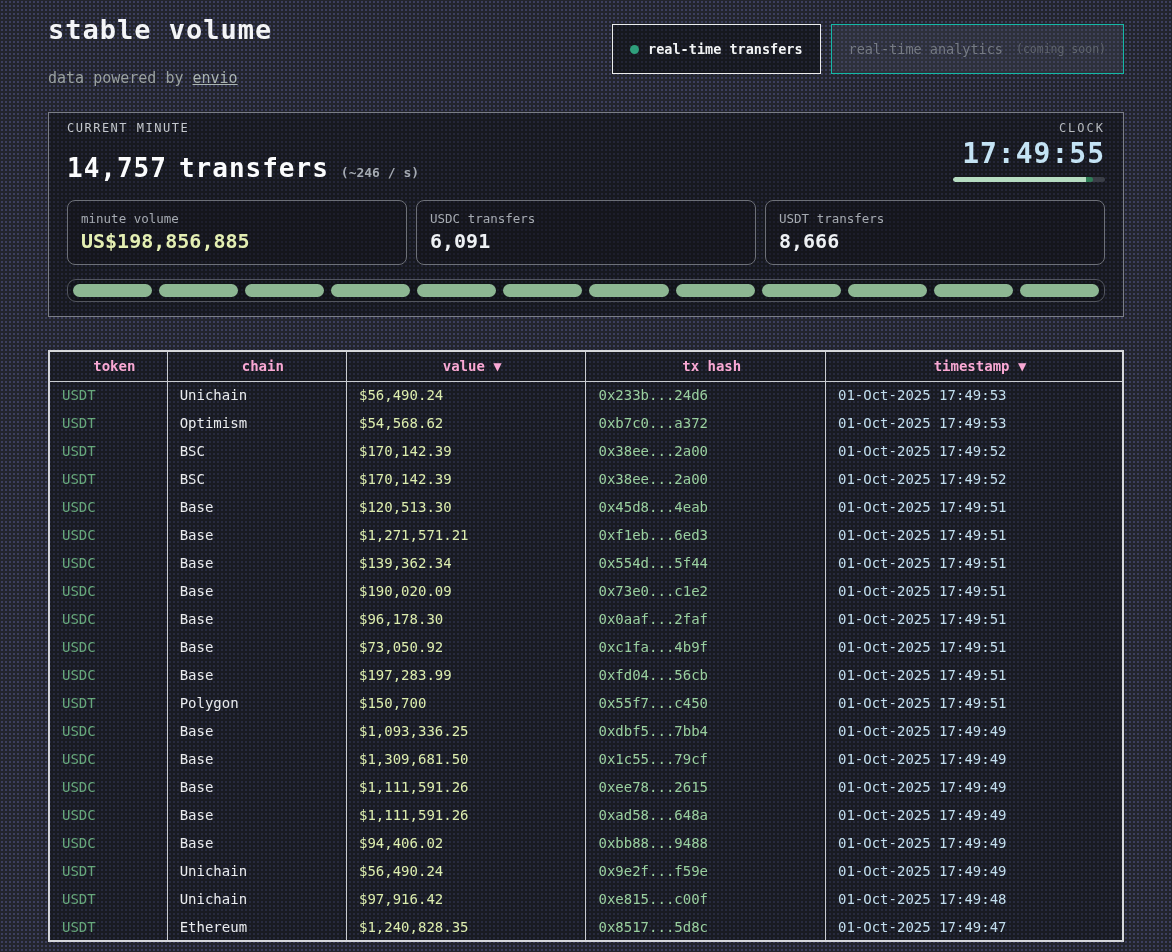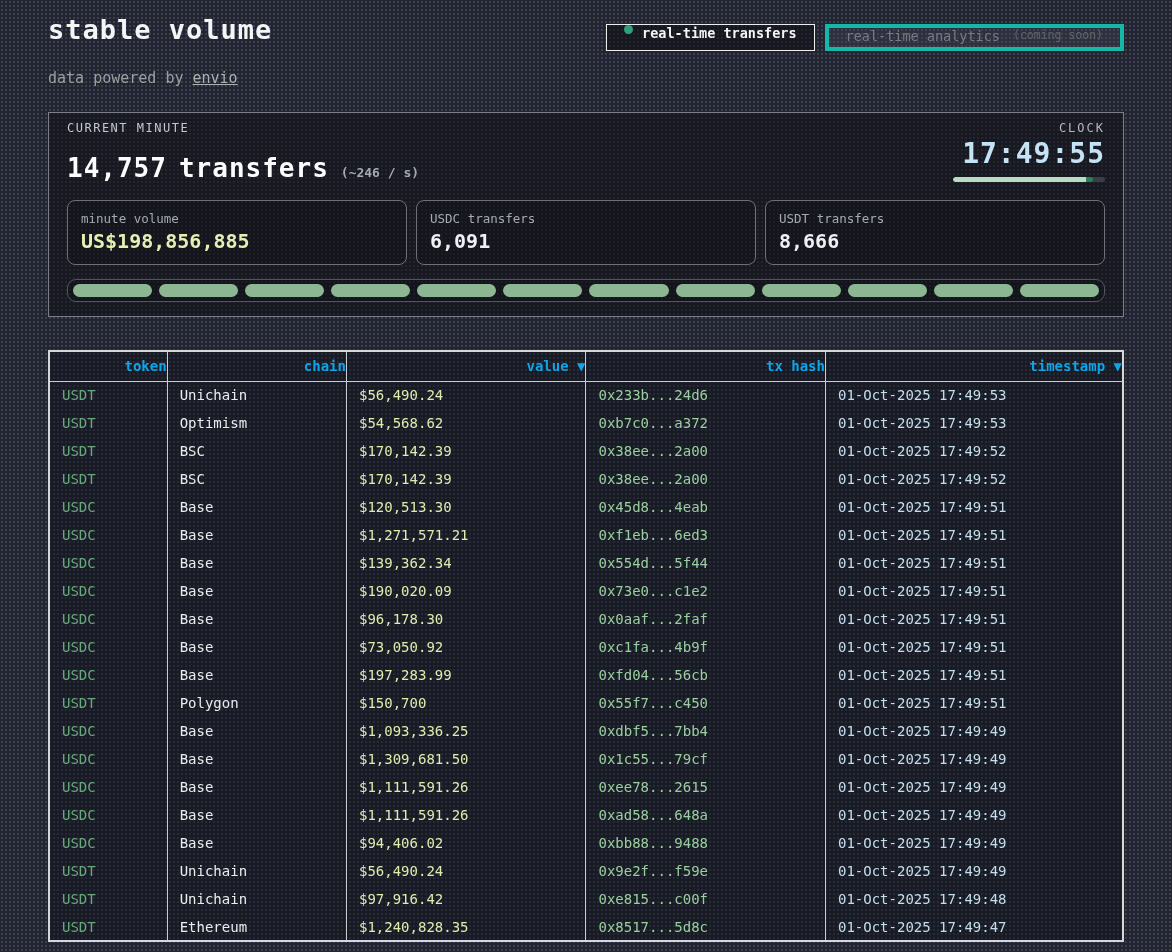--- a/index.html
+++ b/index.html
@@ -12,26 +12,26 @@
     color: #e8eaee;
   }
   .page { padding: 14px 48px 0 48px; }
 
   
   .top { display: flex; justify-content: space-between; align-items: flex-start; }
   .brand h1 { font-size: 27px; font-weight: 700; color: #f4f5f7; letter-spacing: 1px; }
   .subtitle { margin-top: 24px; font-size: 15px; color: #99a09f; }
   .subtitle a { color: #a9b3b1; text-decoration: underline; cursor: pointer; }
   .tabs { display: flex; gap: 10px; margin-top: 10px; }
-  .tab { height: 27px; display: flex; gap: 9px; padding: 0 17px;
+  .tab { height: 50px; display: flex; align-items: center; gap: 9px; padding: 0 17px;
          font-size: 13.5px; cursor: pointer; white-space: nowrap; }
   .tab.active { border: 1px solid #eceded; background: rgba(12,14,18,0.55);
                 color: #f2f4f5; font-weight: 700; }
   .tab .dot { width: 9px; height: 9px; border-radius: 50%; background: #2f9f7c; }
-  .tab.disabled { background: rgba(70,73,85,0.35); border: 4px solid #14b8a6; color: #767b84; }
+  .tab.disabled { background: rgba(70,73,85,0.35); border: 1px solid #14b8a6; color: #767b84; }
   .tab.disabled .note { font-size: 11.5px; color: #60656e; margin-left: 4px; }
 
   
   .panel { margin-top: 25px; border: 1px solid #7b7e85; background: rgba(12,14,18,0.50);
            padding: 8px 18px 14px 18px; }
   .panel-top { display: flex; justify-content: space-between; align-items: flex-start; }
   .eyebrow { font-size: 12px; letter-spacing: 1.5px; color: #c4c8cd; }
   .big { margin-top: 7px; display: flex; align-items: baseline; gap: 12px; justify-content: flex-end; }
   .big-num, .big-word { font-size: 26px; font-weight: 700; color: #fbfcfd; letter-spacing: 1px; }
   .rate { font-size: 13px; font-weight: 700; color: #a4aab2; margin-top: 23px; }
@@ -51,21 +51,21 @@
   .card-value.accent-volume { color: #e4efb3; }
 
   .segments { margin-top: 14px; border: 1px solid #53565e; border-radius: 9px;
               padding: 4px 5px; display: flex; gap: 7px; background: rgba(8,10,13,0.30); }
   .seg { flex: 1; height: 13px; border-radius: 7px; background: #8db793; }
 
   
   .table-wrap { margin-top: 33px; }
   table { width: 100%; border-collapse: collapse; table-layout: fixed;
           border: 2px solid #d5d7db; background: rgba(13,15,20,0.42); }
-  th { text-align: right; font-size: 14px; font-weight: 700; color: #0ea5e9;
+  th { text-align: center; font-size: 14px; font-weight: 700; color: #f9a8d4;
        height: 30px; padding: 0 0 0 12px; border-right: 1px solid #c9ccd1;
        border-bottom: 1px solid #c9ccd1; cursor: pointer; white-space: nowrap; }
   th:last-child { border-right: none; }
   td { height: 28px; font-size: 14px; padding: 0 0 0 12px;
        border-right: 1px solid #c9ccd1; white-space: nowrap; overflow: hidden; }
   td:last-child { border-right: none; }
   .c-token { color: #67a87c; }
   .c-chain { color: #e9ebee; }
   .c-value { color: #dcedae; }
   .c-hash  { color: #99cf9f; }

